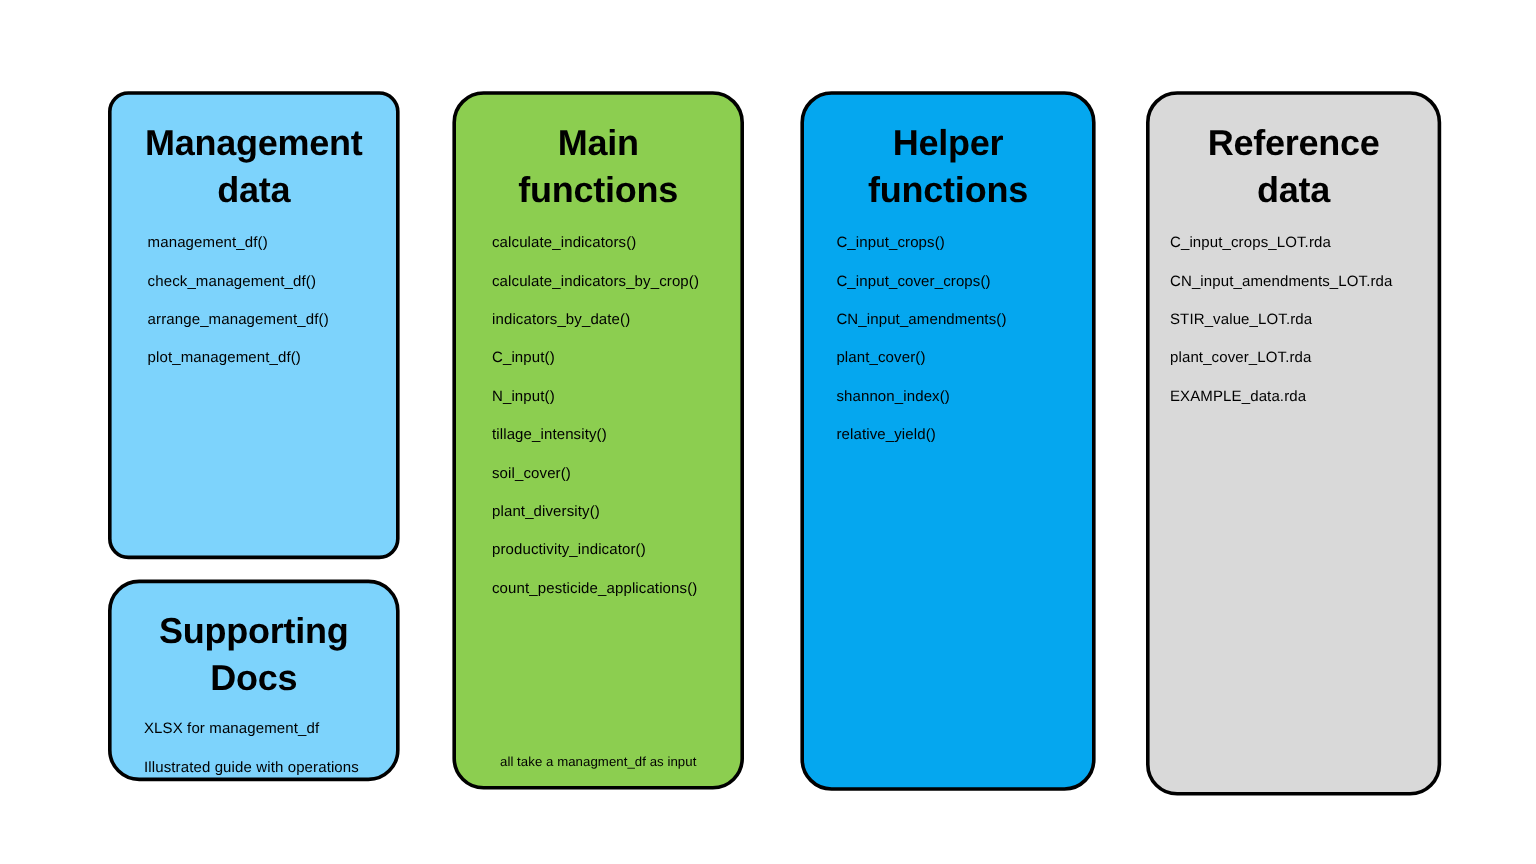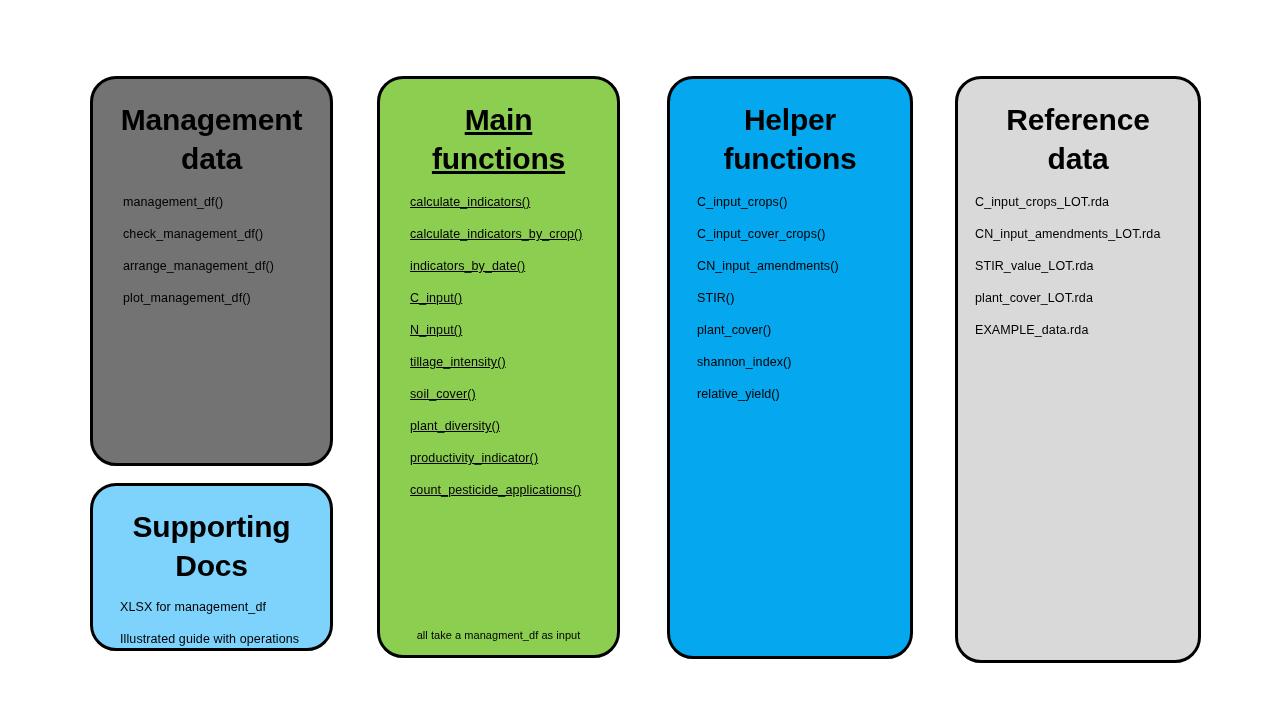--- a/index.html
+++ b/index.html
@@ -99,41 +99,41 @@
   }
 
   #card-reference-data .card-list li { padding-left: 17px; }
   #card-helper-functions .card-list li { padding-left: 27px; }
 </style>
 </head>
 <body>
 
 <div class="canvas">
 
-  <div class="card" id="card-management-data" style="background: #737373;">
+  <div class="card" id="card-management-data" style="background: #7dd3fc; border-radius: 17px;">
     <div class="card-title">Management
 data</div>
     <ul class="card-list">
       <li>management_df()</li>
       <li>check_management_df()</li>
       <li>arrange_management_df()</li>
       <li>plot_management_df()</li>
     </ul>
   </div>
 
   <div class="card" id="card-supporting-docs" style="background: #7dd3fc;">
     <div class="card-title">Supporting
 Docs</div>
     <ul class="card-list">
       <li>XLSX for management_df</li>
       <li>Illustrated guide with operations</li>
     </ul>
   </div>
 
-  <div class="card" id="card-main-functions" style="background: rgb(140, 206, 80); text-decoration: underline;">
+  <div class="card" id="card-main-functions" style="background: rgb(140, 206, 80);">
     <div class="card-title">Main
 functions</div>
     <ul class="card-list">
       <li>calculate_indicators()</li>
       <li>calculate_indicators_by_crop()</li>
       <li>indicators_by_date()</li>
       <li>C_input()</li>
       <li>N_input()</li>
       <li>tillage_intensity()</li>
       <li>soil_cover()</li>
@@ -144,21 +144,20 @@
     <div class="card-footnote">all take a managment_df as input</div>
   </div>
 
   <div class="card" id="card-helper-functions" style="background: rgb(5, 167, 239);">
     <div class="card-title">Helper
 functions</div>
     <ul class="card-list">
       <li>C_input_crops()</li>
       <li>C_input_cover_crops()</li>
       <li>CN_input_amendments()</li>
-      <li>STIR()</li>
       <li>plant_cover()</li>
       <li>shannon_index()</li>
       <li>relative_yield()</li>
     </ul>
   </div>
 
   <div class="card" id="card-reference-data" style="background: rgb(217, 217, 217);">
     <div class="card-title">Reference
 data</div>
     <ul class="card-list">

